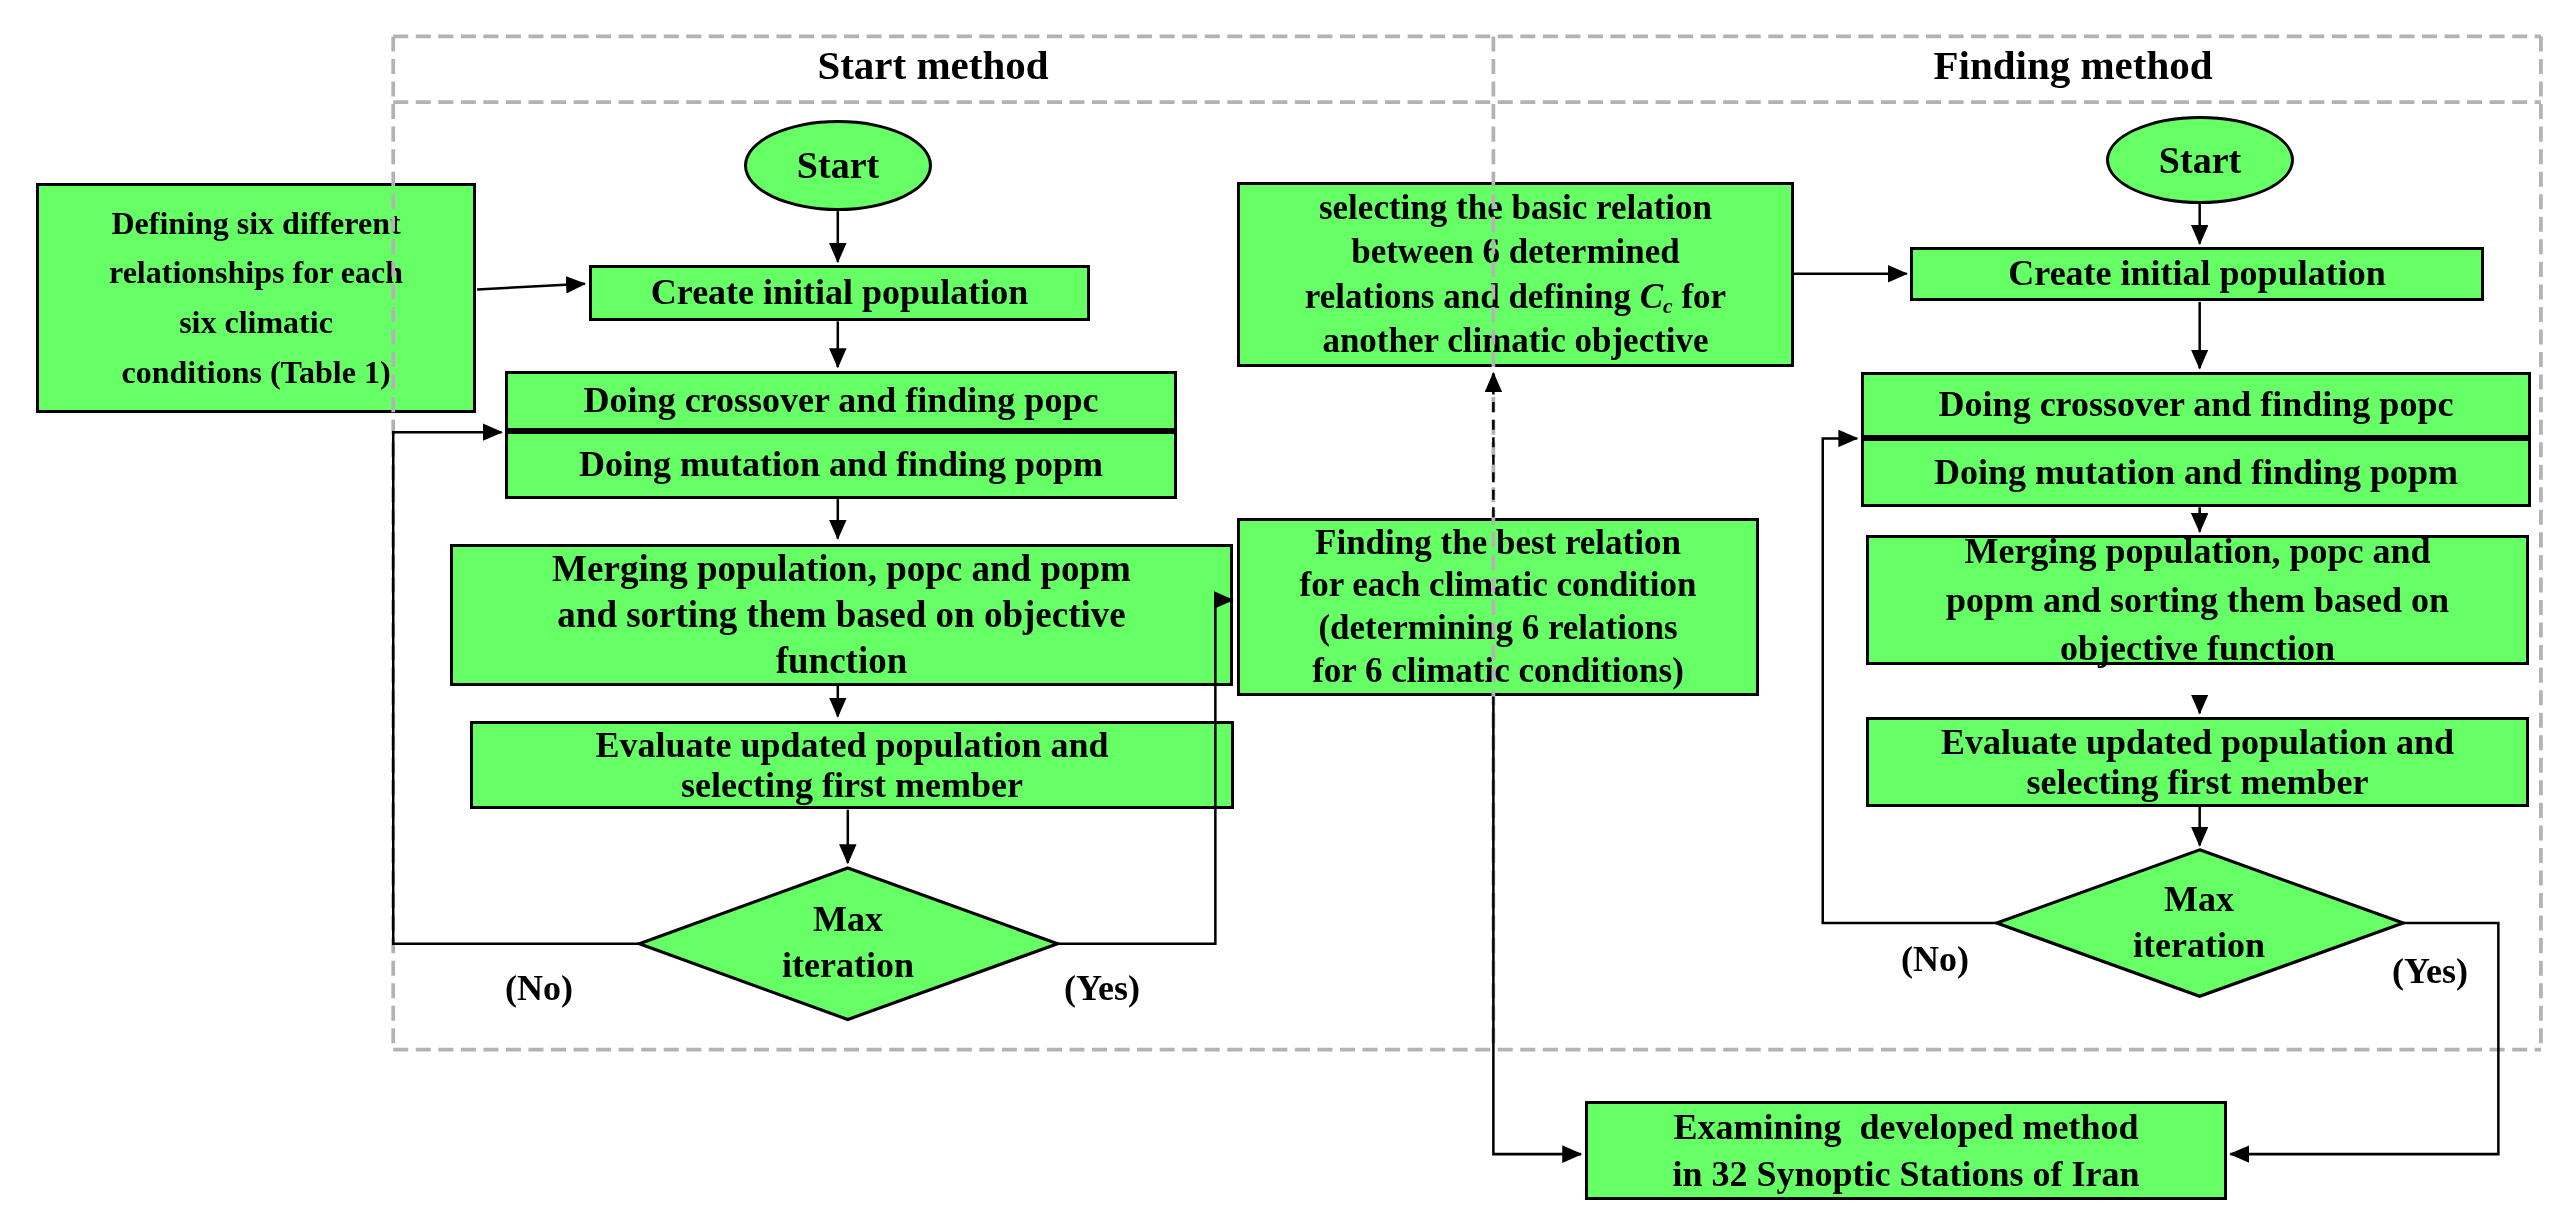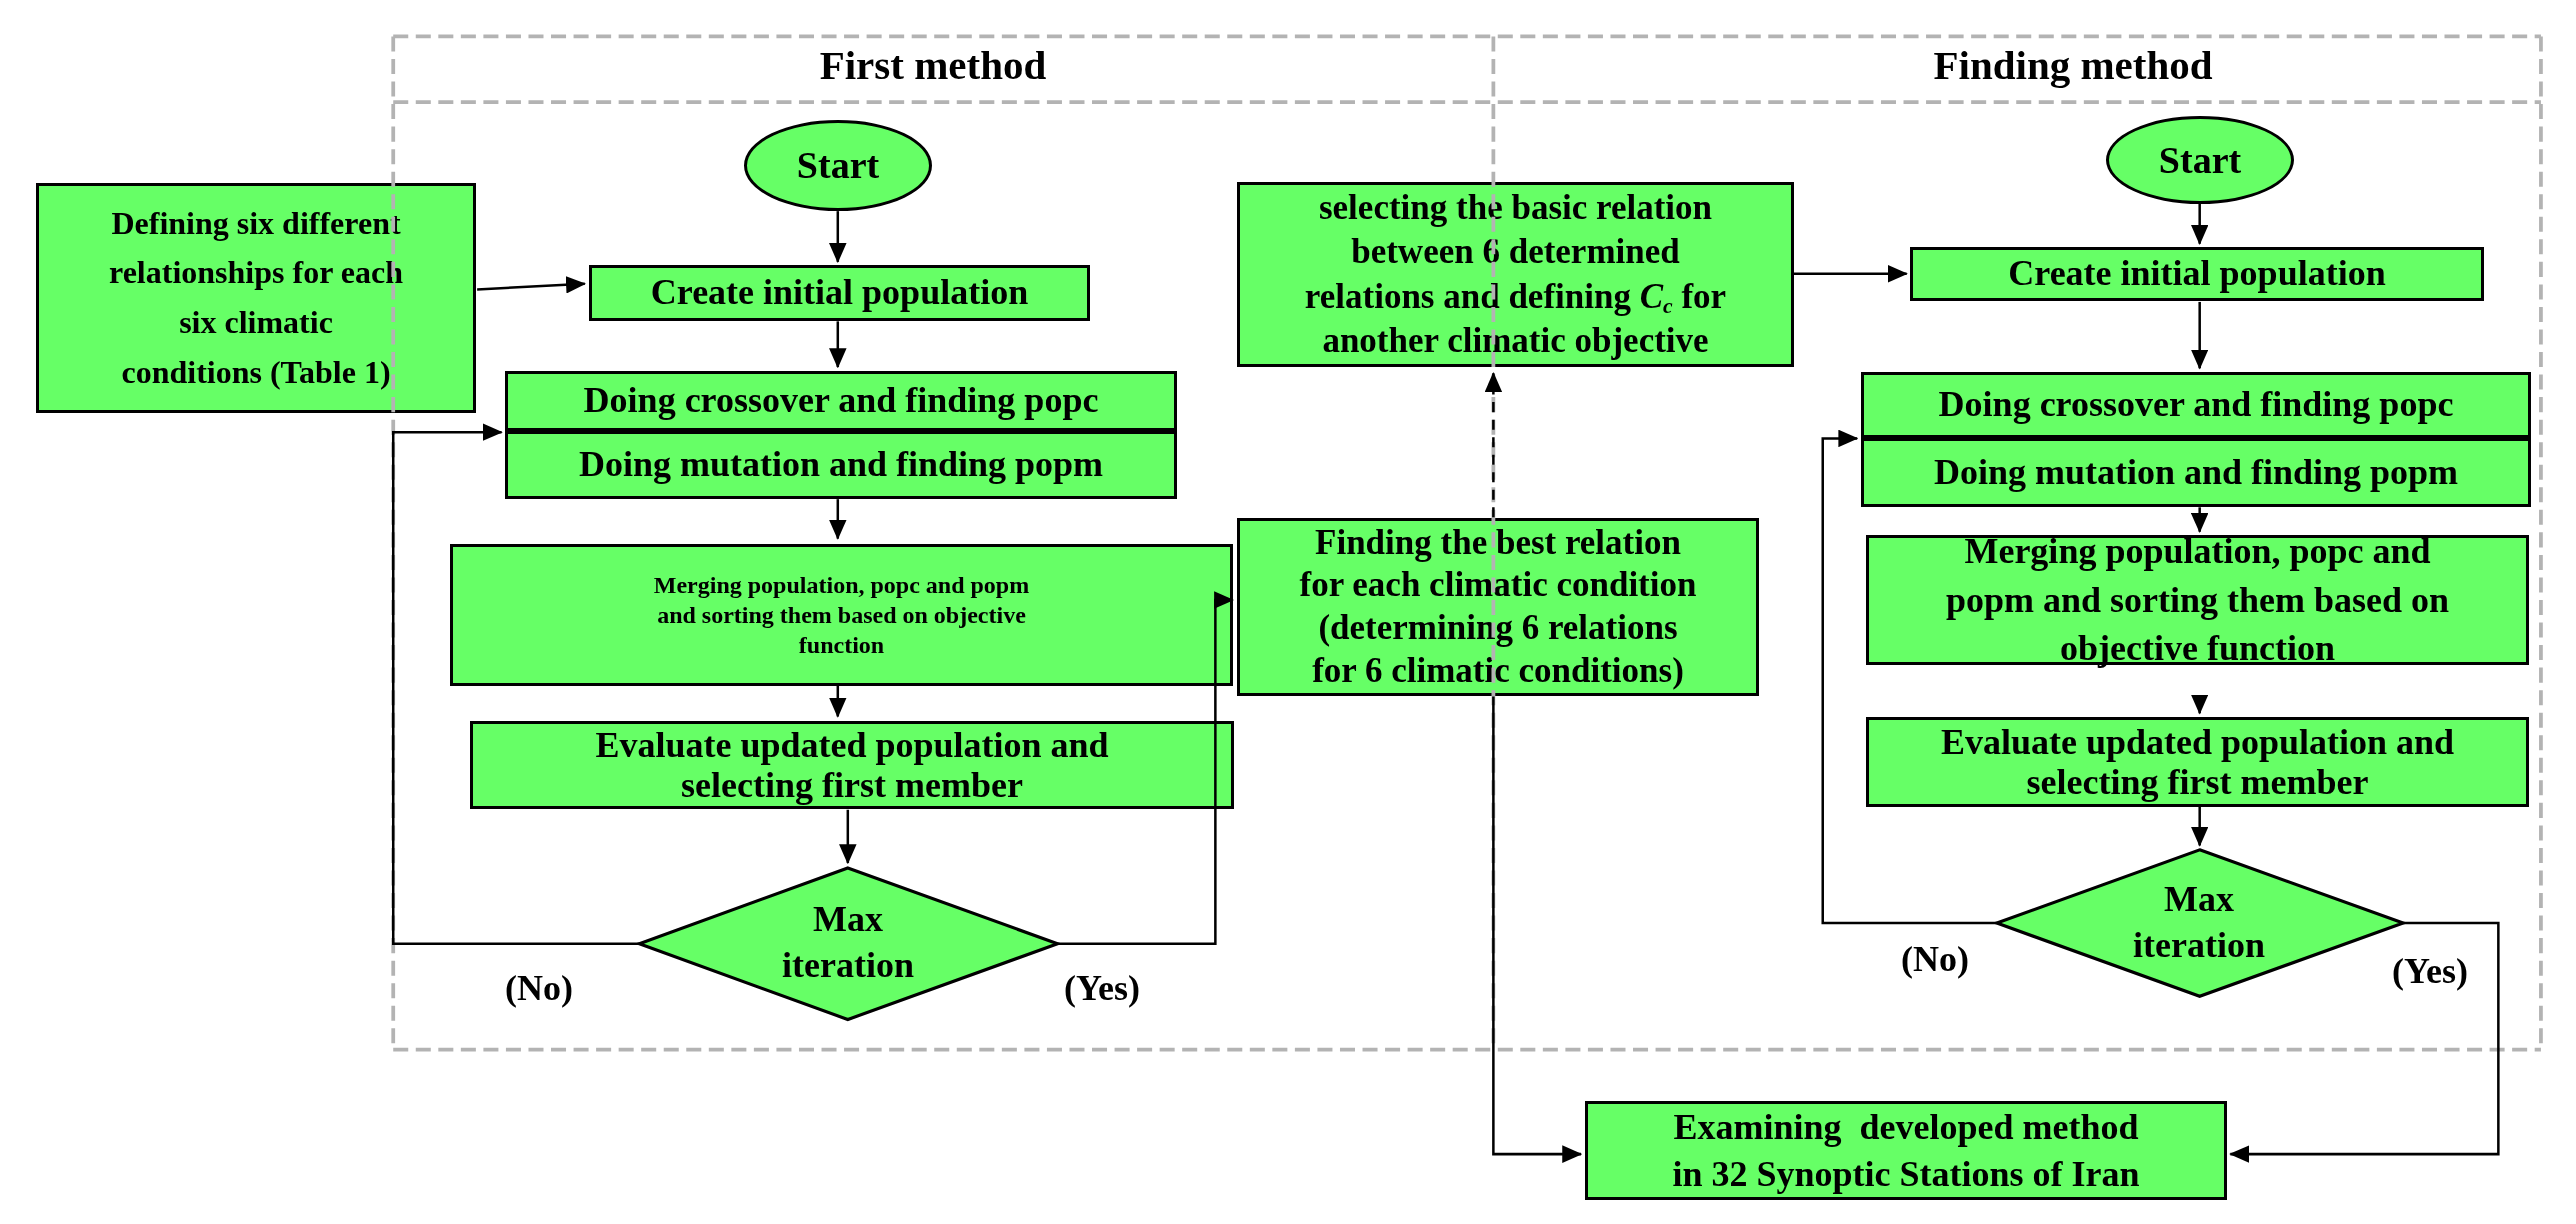--- a/index.html
+++ b/index.html
@@ -31,21 +31,21 @@
   <svg class="layer" viewBox="0 0 4114 1956" width="2576" height="1225">
     <line class="dash" x1="628" y1="58" x2="4058" y2="58"></line>
     <line class="dash" x1="628" y1="163" x2="4058" y2="163"></line>
     <line class="dash" x1="628" y1="1676" x2="4058" y2="1676"></line>
     <line class="dash" x1="4058" y1="58" x2="4058" y2="1676"></line>
     <polygon class="shape" points="1354,1386 1689,1507 1354,1628 1021,1507"></polygon>
     <polygon class="shape" points="3513,1357 3838,1474 3513,1591 3189,1474"></polygon>
   </svg>
 
   <div class="plain" style="left:745px;top:40px;width:376px;height:50px;font-size:41px;">
-    <span class="ln">First method</span>
+    <span class="ln">Start method</span>
   </div>
   <div class="plain" style="left:1885px;top:40px;width:376px;height:50px;font-size:41px;">
     <span class="ln">Finding method</span>
   </div>
 
   <div class="node" style="left:36px;top:183px;width:440px;height:230px;font-size:32px;line-height:1.55;">
     <span class="ln">Defining six different</span>
     <span class="ln">relationships for each</span>
     <span class="ln">six climatic</span>
     <span class="ln">conditions (Table 1)</span>
@@ -56,21 +56,21 @@
   </div>
   <div class="node" style="left:589px;top:265px;width:501px;height:56px;font-size:36px;">
     <span class="ln">Create initial population</span>
   </div>
   <div class="node" style="left:505px;top:371px;width:672px;height:60px;font-size:36px;">
     <span class="ln">Doing crossover and finding popc</span>
   </div>
   <div class="node" style="left:505px;top:431px;width:672px;height:68px;font-size:36px;">
     <span class="ln">Doing mutation and finding popm</span>
   </div>
-  <div class="node" style="left:450px;top:544px;width:783px;height:142px;font-size:24px;line-height:1.25;">
+  <div class="node" style="left:450px;top:544px;width:783px;height:142px;font-size:37px;line-height:1.25;">
     <span class="ln">Merging population, popc and popm</span>
     <span class="ln">and sorting them based on objective</span>
     <span class="ln">function</span>
   </div>
   <div class="node" style="left:470px;top:721px;width:764px;height:88px;font-size:36px;line-height:1.12;">
     <span class="ln">Evaluate updated population and</span>
     <span class="ln">selecting first member</span>
   </div>
   <div class="plain" style="left:723px;top:892px;width:250px;height:100px;font-size:36px;line-height:1.28;">
     <span class="ln">Max</span>

